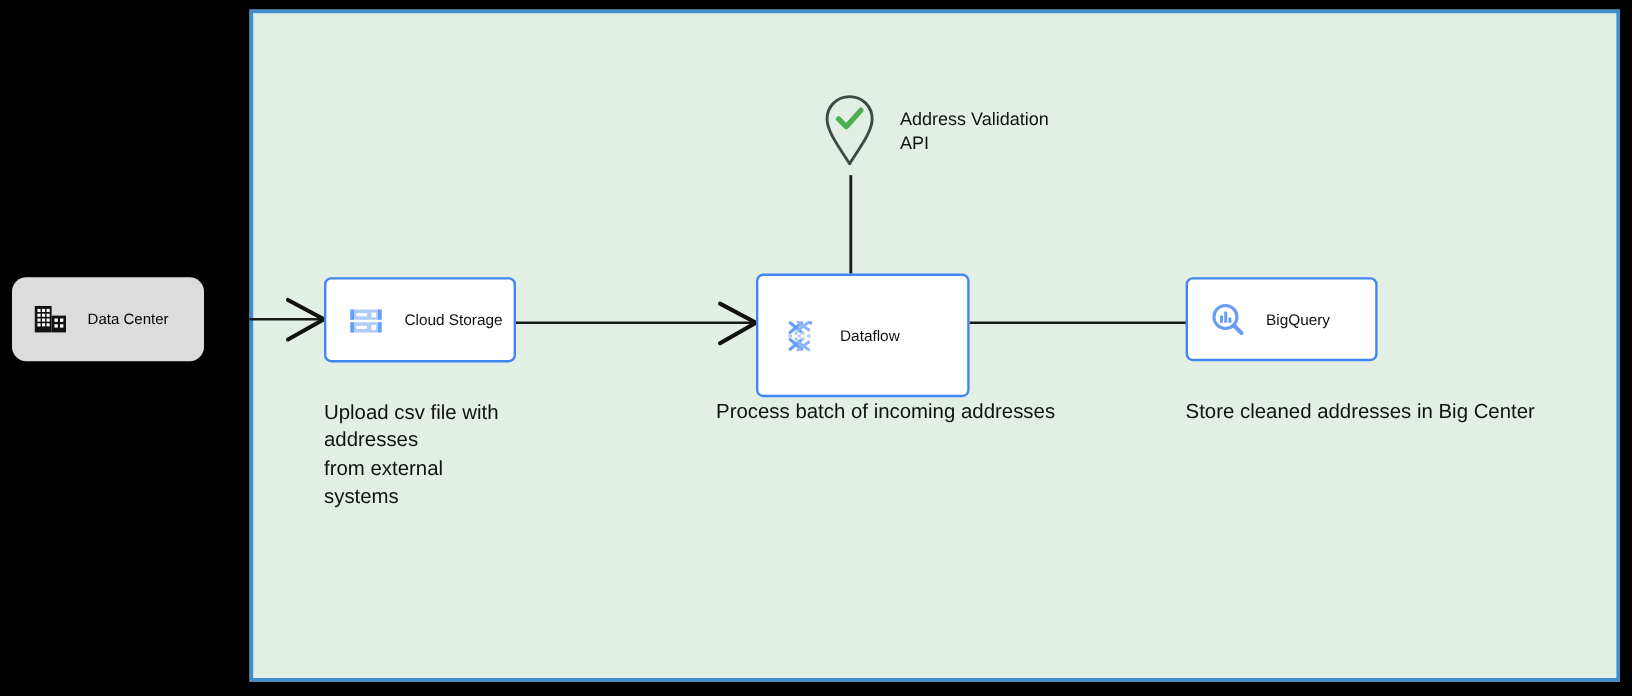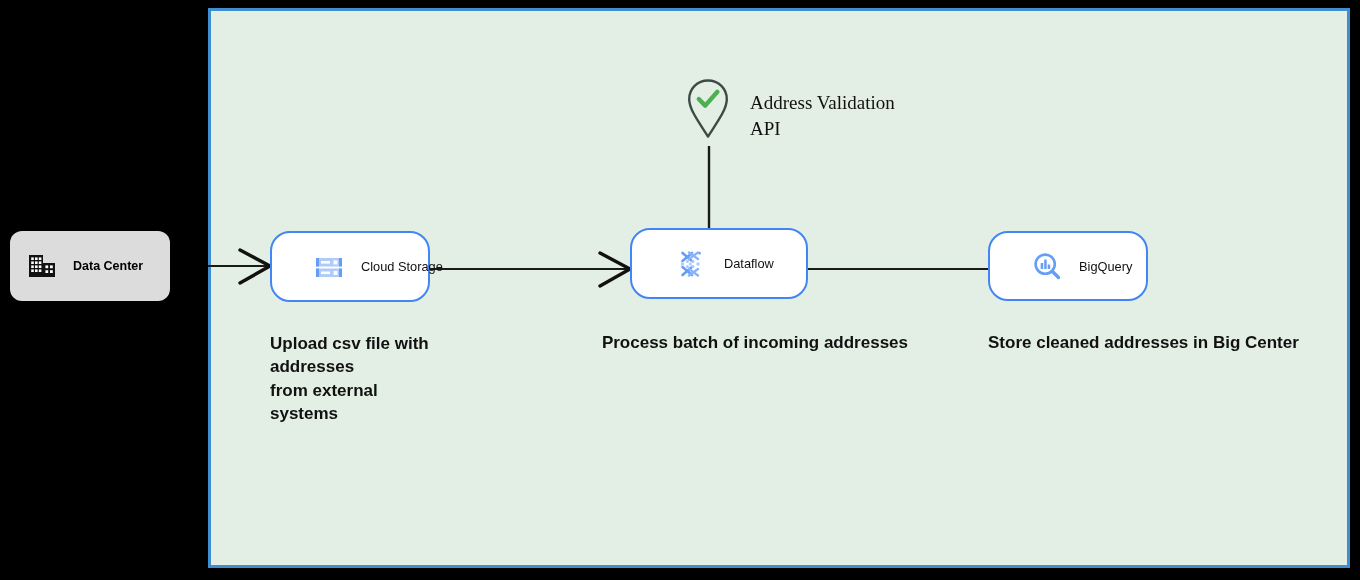--- a/index.html
+++ b/index.html
@@ -45,84 +45,80 @@
     width: 30px;
     height: 30px;
     margin-left: 17px;
     flex: 0 0 auto;
   }
   #data-center .dc-label {
     margin-left: 16px;
     font-size: 12.5px;
     color: #000;
     line-height: 1.2;
-    font-weight: bold;
   }
 
   
   .node {
     position: absolute;
     background: #ffffff;
     border: 2.2px solid #4285f4;
-    border-radius: 20px;
+    border-radius: 6px;
     display: flex;
     align-items: center;
     box-sizing: border-box;
-    padding-left: 24px;
   }
   .node .node-icon {
     width: 32px;
     height: 32px;
     margin-left: 17px;
     flex: 0 0 auto;
   }
   .node .node-label {
     margin-left: 16px;
     font-size: 12.8px;
     color: #111111;
     white-space: nowrap;
   }
 
   #node-cloud-storage { left: 270px; top: 231px; width: 160px; height: 71px; }
-  #node-dataflow      { left: 630px; top: 228px; width: 178px; height: 71px; }
+  #node-dataflow      { left: 630px; top: 228px; width: 178px; height: 103px; }
   #node-bigquery      { left: 988px; top: 231px; width: 160px; height: 70px; }
 
   #node-dataflow .node-icon { margin-left: 19px; }
   #node-dataflow .node-label { margin-left: 17px; }
 
   
   #api-node {
     position: absolute;
     left: 686px;
     top: 78px;
     display: flex;
     align-items: flex-start;
   }
   #api-node .pin-icon { width: 44px; height: 62px; flex: 0 0 auto; }
   #api-node .api-label {
     margin-left: 20px;
     margin-top: 12px;
-    font-size: 19px;
+    font-size: 15px;
     color: #111111;
     line-height: 1.35;
     white-space: pre-line;
-    font-family: Liberation Serif, serif;
   }
 
   
   .caption {
     position: absolute;
     font-size: 17px;
     color: #111111;
     line-height: 1.38;
     white-space: pre-line;
-    font-weight: bold;
   }
   #caption-upload  { left: 270px; top: 332px; width: 250px; text-align: left; }
-  #caption-process { left: 568px; top: 331px; width: 340px; text-align: right; }
+  #caption-process { left: 568px; top: 331px; width: 340px; text-align: center; }
   #caption-store   { left: 988px; top: 331px; width: 360px; text-align: left; }
 
   
   #connectors {
     position: absolute;
     left: 0; top: 0;
     width: 1360px; height: 580px;
     pointer-events: none;
   }
 </style>

